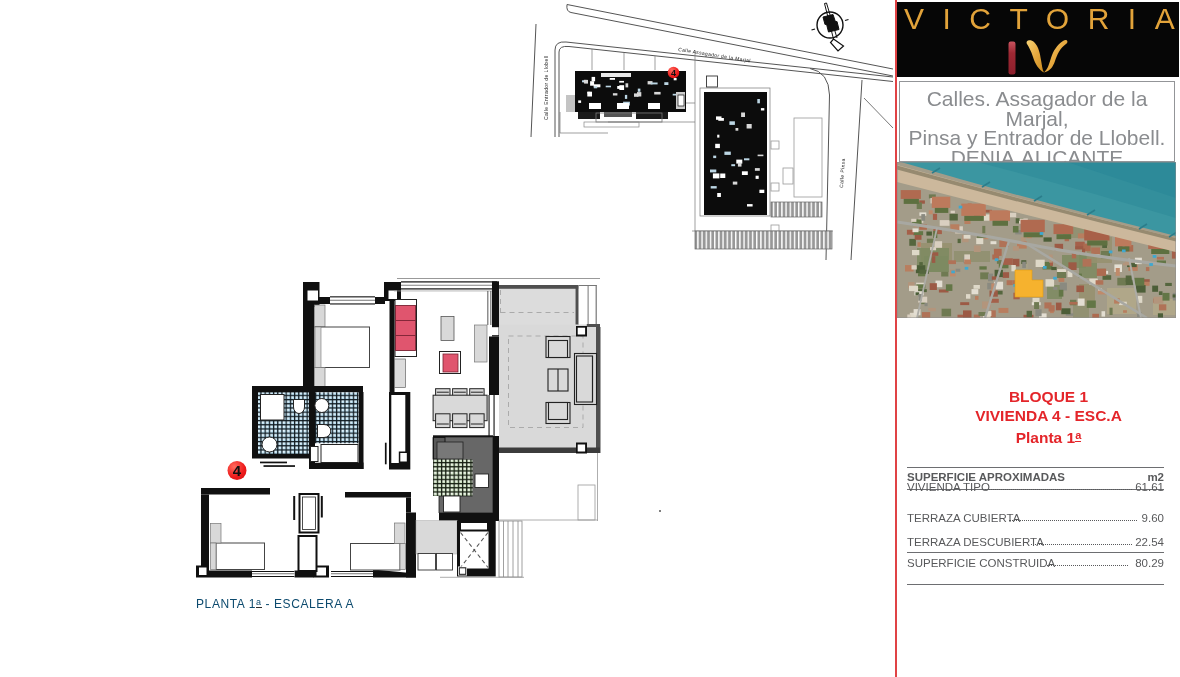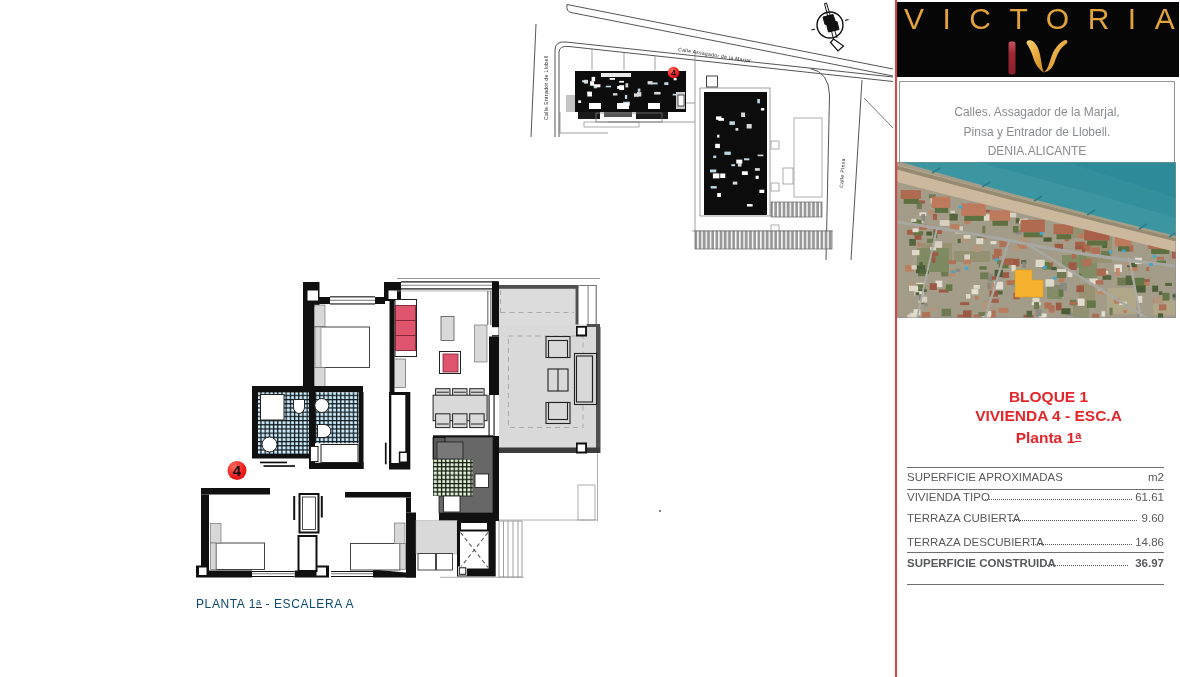--- a/index.html
+++ b/index.html
@@ -489,21 +489,21 @@
             <stop offset="0" stop-color="#f6d376"></stop>
             <stop offset="0.5" stop-color="#e7a93f"></stop>
             <stop offset="1" stop-color="#c98a1e"></stop>
           </linearGradient>
         </defs>
 <path d="M22 6 C20 2 26 1 29 4 C34 9 35 16 36 22 C37 27 37 31 39 34.5 C34 32 30 26 28 19 C26 13 24 9 22 6 Z" fill="url(#gold2)"></path>
 <path d="M58 3 C62 0 64 4 61 6 C55 10 52 17 50 23 C48 29 45 33 39 34.5 C43 31 44 26 46 20 C48 13 52 7 58 3 Z" fill="url(#gold2)"></path>
 </svg>
 </div>
 
-<div class="abs" style="left:899px;top:81px;width:274px;height:72px;background:#fff;border:1.6px solid #939598;text-align:center;color:#8a8c8f;font-size:12px;line-height:19.5px;padding-top:21px">Calles. Assagador de la Marjal,<br>Pinsa y Entrador de Llobell.<br>DENIA.ALICANTE</div>
+<div class="abs" style="left:899px;top:81px;width:274px;height:72px;background:#fff;border:1.6px solid #939598;text-align:center;color:#8a8c8f;font-size:21px;line-height:19.5px;padding-top:7px">Calles. Assagador de la Marjal,<br>Pinsa y Entrador de Llobell.<br>DENIA.ALICANTE</div>
 
 <svg class="abs" style="left:897px;top:162px" width="279" height="156" viewBox="0 0 279 156">
       <rect x="0" y="0" width="279" height="156" fill="#a39c89"></rect>
       <rect x="166" y="62" width="22" height="14" fill="#8f8f6e" opacity="0.85"></rect>
       <rect x="176" y="140" width="16" height="17" fill="#8f8f6e" opacity="0.85"></rect>
       <rect x="24" y="81" width="31" height="19" fill="#97906f" opacity="0.85"></rect>
       <rect x="109" y="100" width="22" height="24" fill="#a7a188" opacity="0.85"></rect>
       <rect x="182" y="91" width="18" height="25" fill="#7c8a60" opacity="0.85"></rect>
       <rect x="27" y="94" width="24" height="16" fill="#7c8a60" opacity="0.85"></rect>
       <rect x="210" y="126" width="29" height="26" fill="#b3a98a" opacity="0.85"></rect>
@@ -807,23 +807,23 @@
       <path d="M242 67 L250 62" stroke="#2b7d8b" stroke-width="1.6" fill="none"></path>
       <path d="M272 75 L280 70" stroke="#2b7d8b" stroke-width="1.6" fill="none"></path>
       <path d="M118 108 h17 v10 h11 v17 h-28 z" fill="#f6b22e" stroke="#e09a10" stroke-width="0.6"></path>
       <rect x="0" y="0" width="279" height="156" fill="none" stroke="#8c8c8c" stroke-width="1"></rect>
     </svg>
 
 <div class="abs" style="left:907px;top:388px;width:283px;text-align:center;color:#e4252a;font-weight:bold;font-size:15.5px;line-height:18.8px">BLOQUE 1<br>VIVIENDA 4 - ESC.A<br>Planta 1<span style="font-size:11px;vertical-align:4px;border-bottom:1.6px solid #e4252a">a</span></div>
 
 <div class="abs" style="left:907px;top:0;width:257px;color:#58595b;font-size:11.5px">
 <div class="abs" style="left:0;top:466.5px;width:257px;border-top:1.2px solid #6d6e71"></div>
-<div class="abs" style="left:0;top:471px;width:257px;font-weight:normal">SUPERFICIE APROXIMADAS<span style="float:right">m2</span></div>
+<div class="abs" style="left:0;top:471px;width:257px;font-weight:bold">SUPERFICIE APROXIMADAS<span style="float:right">m2</span></div>
 <div class="abs" style="left:0;top:489px;width:257px;border-top:1.2px solid #6d6e71"></div>
-<div class="abs" style="left:0;top:491px;width:257px">VIVIENDA TIPO<span style="float:right">61.61</span><div class="abs" style="left:78px;right:32px;top:8px;border-bottom:1.6px dotted #58595b"></div></div>
+<div class="abs" style="left:0;top:481px;width:257px">VIVIENDA TIPO<span style="float:right">61.61</span><div class="abs" style="left:78px;right:32px;top:8px;border-bottom:1.6px dotted #58595b"></div></div>
 <div class="abs" style="left:0;top:512px;width:257px">TERRAZA CUBIERTA<span style="float:right">9.60</span><div class="abs" style="left:102px;right:27px;top:8px;border-bottom:1.6px dotted #58595b"></div></div>
-<div class="abs" style="left:0;top:535.5px;width:257px">TERRAZA DESCUBIERTA<span style="float:right">14.86</span><div class="abs" style="left:124px;right:32px;top:8px;border-bottom:1.6px dotted #58595b"></div></div>
+<div class="abs" style="left:0;top:535.5px;width:257px">TERRAZA DESCUBIERTA<span style="float:right">22.54</span><div class="abs" style="left:124px;right:32px;top:8px;border-bottom:1.6px dotted #58595b"></div></div>
 <div class="abs" style="left:0;top:551.5px;width:257px;border-top:1.2px solid #6d6e71"></div>
-<div class="abs" style="left:0;top:557px;width:257px;font-weight:bold">SUPERFICIE CONSTRUIDA<span style="float:right">36.97</span><div class="abs" style="left:140px;right:36px;top:8px;border-bottom:1.6px dotted #58595b"></div></div>
+<div class="abs" style="left:0;top:557px;width:257px;font-weight:normal">SUPERFICIE CONSTRUIDA<span style="float:right">80.29</span><div class="abs" style="left:140px;right:36px;top:8px;border-bottom:1.6px dotted #58595b"></div></div>
 <div class="abs" style="left:0;top:583.5px;width:257px;border-top:1.2px solid #6d6e71"></div>
 </div>
 
 <div class="abs" style="left:196px;top:597px;font-size:12px;letter-spacing:0.6px;color:#0c4a6e">PLANTA 1<span style="font-size:9px;vertical-align:3px;border-bottom:1.2px solid #2b2b2b">a</span> - ESCALERA A</div>
   </div>
 </body></html>

